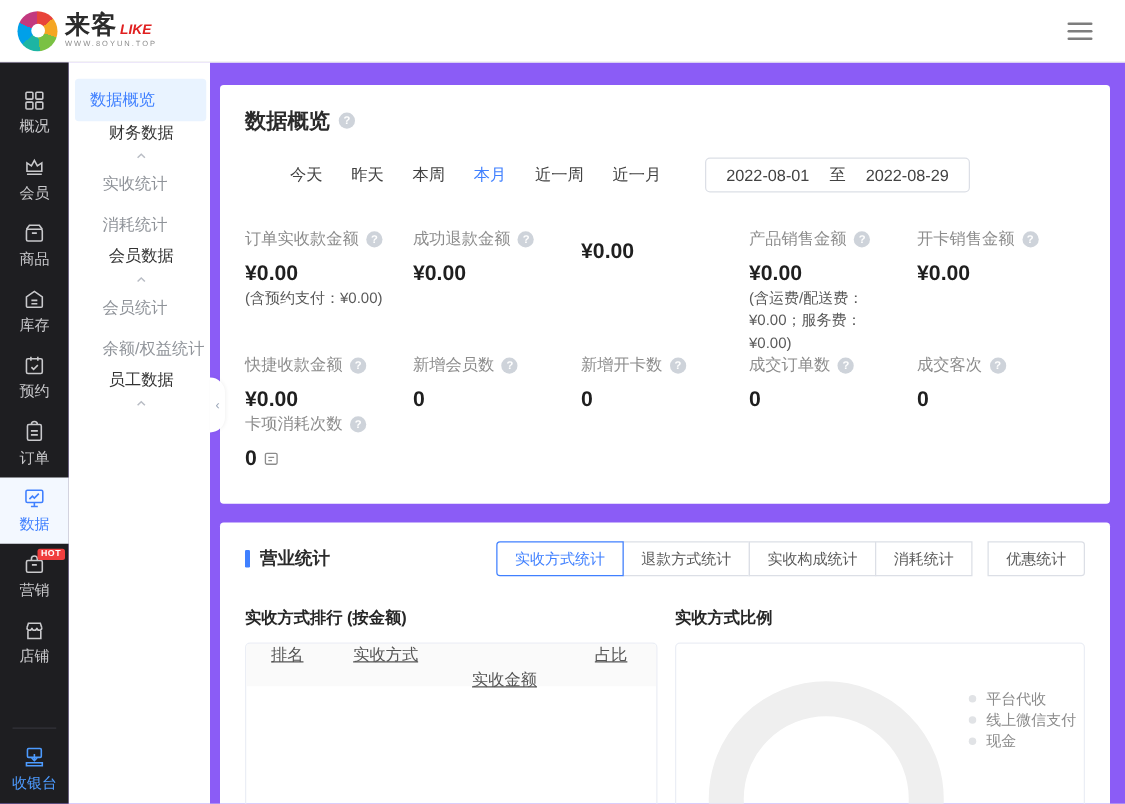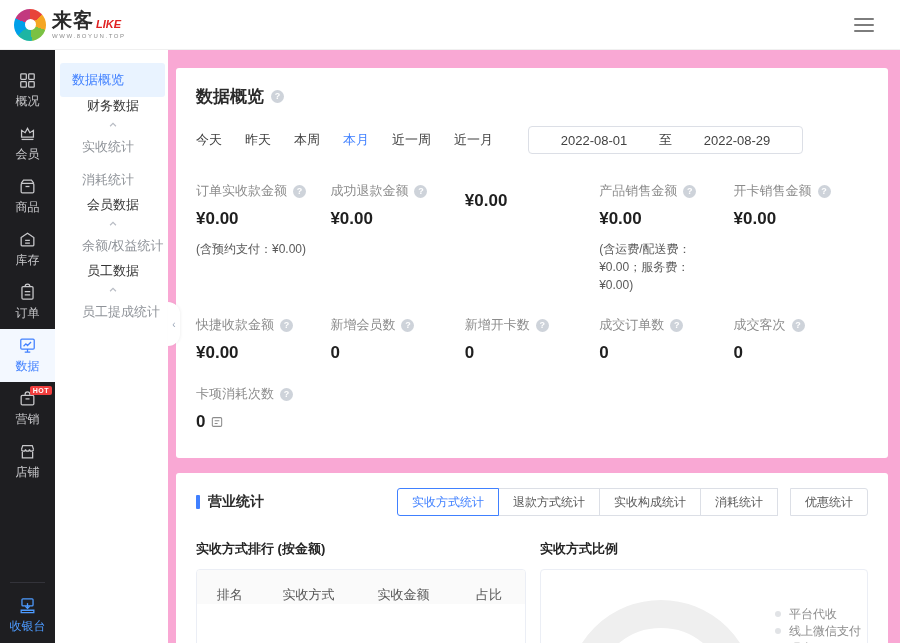--- a/index.html
+++ b/index.html
@@ -1,18 +1,18 @@
 <!DOCTYPE html>
 <html><head>
 <meta charset="utf-8">
 <style>
   * { margin:0; padding:0; box-sizing:border-box; }
   html,body { width:900px; height:643px; overflow:hidden; background:#f0f2f5;
     font-family:"Liberation Sans","DejaVu Sans",sans-serif; color:#333; }
-  .app { width:900px; height:643px; display:flex; flex-direction:column; background:#f9a8d4; }
+  .app { width:900px; height:643px; display:flex; flex-direction:column; background:#8b5cf6; }
 
   
   .top-header { height:50px; background:#fff; border-bottom:1px solid #f0f0f0;
     display:flex; align-items:center; justify-content:space-between; padding:0 26px 0 14px; flex:0 0 auto; }
   .logo { display:flex; align-items:center; gap:6px; }
   .logo-mark { width:32px; height:32px; border-radius:50%;
     background:conic-gradient(#e8443a 0 14%, #f5a623 14% 30%, #7ac143 30% 48%, #1db5a3 48% 64%, #00a0e9 64% 82%, #c2397f 82% 100%);
     display:flex; align-items:center; justify-content:center; }
   .logo-mark i { width:11px; height:11px; background:#fff; border-radius:50%; display:block; }
   .logo-txt { display:flex; flex-direction:column; line-height:1; }
@@ -55,53 +55,53 @@
   .main { flex:1; min-width:0; padding:18px 12px 0 8px; overflow:hidden; }
   .card { background:#fff; border-radius:3px; }
   .card.overview { padding:17px 20px 26px; margin-bottom:15px; }
 
   .page-title-row { display:flex; align-items:center; gap:7px; }
   .page-title { font-size:17px; font-weight:700; color:#2b2b2b; }
   .help { width:13px; height:13px; border-radius:50%; background:#ced3da; color:#fff;
     display:inline-flex; align-items:center; justify-content:center; flex:0 0 auto; }
   .help::after { content:"?"; font-size:9px; font-weight:700; line-height:1; }
 
-  .filter-row { display:flex; align-items:center; margin-top:18px; }
+  .filter-row { display:flex; align-items:center; margin-top:18px;margin-left:36px; }
   .filter { font-size:13px; color:#424242; margin-right:23px; cursor:pointer; }
   .filter.active { color:#4080ff; }
-  .date-range { margin-left:12px; width:275px; height:28px; border:1px solid #dcdfe6; border-radius:4px;
+  .date-range { margin-left:12px; width:212px; height:28px; border:1px solid #dcdfe6; border-radius:4px;
     display:flex; align-items:center; font-size:13px; color:#424242; cursor:pointer; }
   .date-range .d { flex:1; text-align:center; }
   .date-range .sep { flex:0 0 auto; color:#424242; }
 
-  .stats-grid { margin-top:28px; display:grid; grid-template-columns:repeat(5,1fr); row-gap:22px; }
+  .stats-grid { margin-top:28px; display:grid; grid-template-columns:repeat(5,1fr); }
   .stat-label { display:flex; align-items:center; gap:6px; font-size:13px; color:#8c8c8c; }
   .stat-value { margin-top:9px; font-size:17px; font-weight:700; color:#1f1f1f; display:flex; align-items:center; gap:5px; }
-  .stat-note { margin-top:11px; font-size:12px; color:#595959; line-height:1.5; padding-right:14px; }
+  .stat-note { margin-top:0; font-size:12px; color:#595959; line-height:1.5; padding-right:14px; }
   .detail-icon { color:#8c8c8c; display:inline-flex; }
   .detail-icon svg { width:14px; height:14px; }
 
   
   .card.business { padding:15px 20px 20px; height:400px; }
   .biz-header { display:flex; align-items:center; justify-content:space-between; }
   .biz-title { display:flex; align-items:center; gap:8px; font-size:14px; font-weight:700; color:#2b2b2b; }
   .biz-bar { width:4px; height:14px; background:#4080ff; border-radius:1px; }
   .tabs { display:flex; }
   .tab { height:28px; padding:0 14px; display:flex; align-items:center; font-size:12px; color:#595959;
     border:1px solid #dcdfe6; background:#fff; margin-left:-1px; cursor:pointer; position:relative; }
   .tab:first-child { border-radius:3px 0 0 3px; margin-left:16px; }
   .tab:last-child { border-radius:0 3px 3px 0;margin-left:12px; }
   .tab.active { color:#4080ff; border-color:#4080ff; z-index:1; }
 
   .panels { display:flex; gap:14px; margin-top:24px; }
   .panel-left { width:330px; flex:0 0 auto; }
   .panel-right { flex:1; min-width:0; }
   .panel-title { font-size:13px; font-weight:700; color:#262626; margin-bottom:11px; }
   .panel-box { border:1px solid #ebeef5; border-radius:4px; height:252px; position:relative; overflow:hidden; }
-  .thead { height:34px; background:#fafafa; display:flex; align-items:flex-end; font-size:13px; color:#555; }
+  .thead { height:34px; background:#fafafa; display:flex; align-items:flex-start; font-size:13px; color:#555;text-decoration:underline; }
   .th { text-align:center; }
   .th:nth-child(1){ width:20%; } .th:nth-child(2){ width:28%; } .th:nth-child(3){ width:30%;margin-top:20px; } .th:nth-child(4){ width:22%; }
 
   .donut { position:absolute; left:26px; top:30px; width:188px; height:188px; border-radius:50%;
     border:28px solid #efefef; display:flex; flex-direction:column; align-items:center; justify-content:center; }
   .legend { position:absolute; left:234px; top:38px; display:flex; flex-direction:column; gap:5px; }
   .legend-item { display:flex; align-items:center; gap:8px; font-size:12px; color:#8c8c8c; height:12px; cursor:pointer; }
   .legend-dot { width:6px; height:6px; border-radius:50%; background:#e1e3e6; flex:0 0 auto; }
 </style>
 </head>
@@ -158,20 +158,28 @@
       </div>
       <div class="nav-item">
         <svg viewBox="0 0 24 24" fill="none" stroke="currentColor" stroke-width="1.6">
             <path d="M4 9.5 L12 4 L20 9.5 V19 a1 1 0 0 1 -1 1 H5 a1 1 0 0 1 -1 -1 Z"></path>
             <path d="M9 13 h6 M9 16.5 h6"></path>
           </svg>
         <span>库存</span>
       </div>
       <div class="nav-item">
         <svg viewBox="0 0 24 24" fill="none" stroke="currentColor" stroke-width="1.6">
+            <rect x="4" y="5" width="16" height="15" rx="1.5"></rect>
+            <path d="M8.5 3 V7 M15.5 3 V7"></path>
+            <path d="M9 13.5 l2.2 2.2 L15.5 11.5"></path>
+          </svg>
+        <span>预约</span>
+      </div>
+      <div class="nav-item">
+        <svg viewBox="0 0 24 24" fill="none" stroke="currentColor" stroke-width="1.6">
             <rect x="5" y="4.5" width="14" height="16" rx="1.5"></rect>
             <path d="M9 4.5 a3 3 0 0 1 6 0"></path>
             <path d="M8.5 11 h7 M8.5 15 h7"></path>
           </svg>
         <span>订单</span>
       </div>
       <div class="nav-item active">
         <svg viewBox="0 0 24 24" fill="none" stroke="currentColor" stroke-width="1.6">
             <rect x="3.5" y="4" width="17" height="12.5" rx="1.5"></rect>
             <path d="M7 13 l3-3 2 2 4.5-4.5"></path>
@@ -220,29 +228,29 @@
       </div>
       <div class="sm-child">实收统计</div>
       <div class="sm-child">消耗统计</div>
 
       <div class="sm-group">
         <span>会员数据</span>
         <svg viewBox="0 0 12 12" fill="none" stroke="#b8bcc4" stroke-width="1.4">
             <path d="M2.5 7.5 L6 4 L9.5 7.5"></path>
           </svg>
       </div>
+      <div class="sm-child">会员统计</div>
       <div class="sm-child">余额/权益统计</div>
 
       <div class="sm-group">
         <span>员工数据</span>
         <svg viewBox="0 0 12 12" fill="none" stroke="#b8bcc4" stroke-width="1.4">
             <path d="M2.5 7.5 L6 4 L9.5 7.5"></path>
           </svg>
       </div>
-      <div class="sm-child">员工提成统计</div>
 
       <div class="collapse-tab">
         <span>‹</span>
       </div>
     </aside>
 
     <main class="main">
 
       <section class="card overview">
         <div class="page-title-row">

